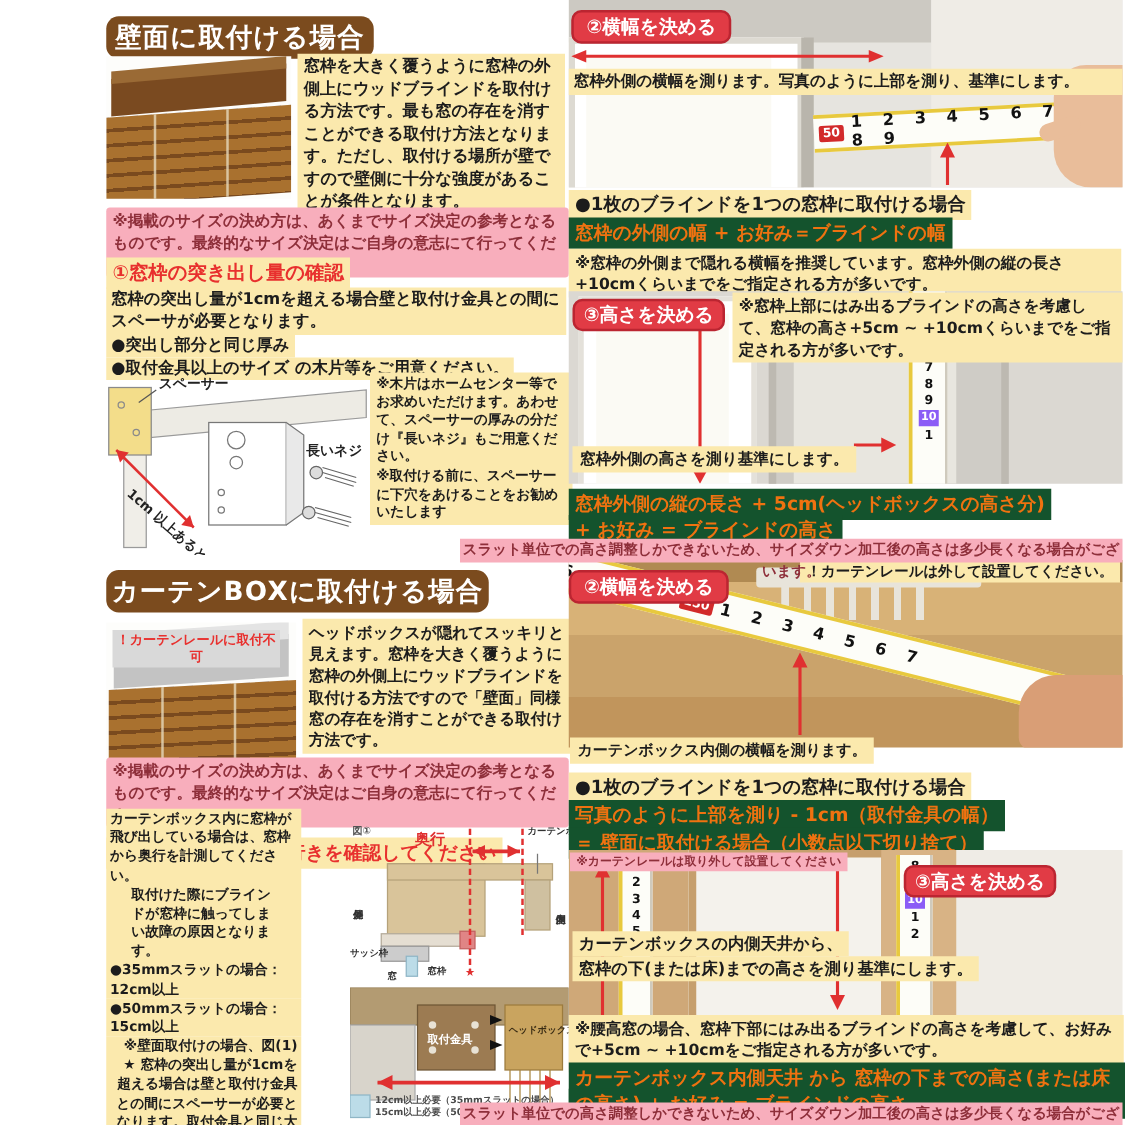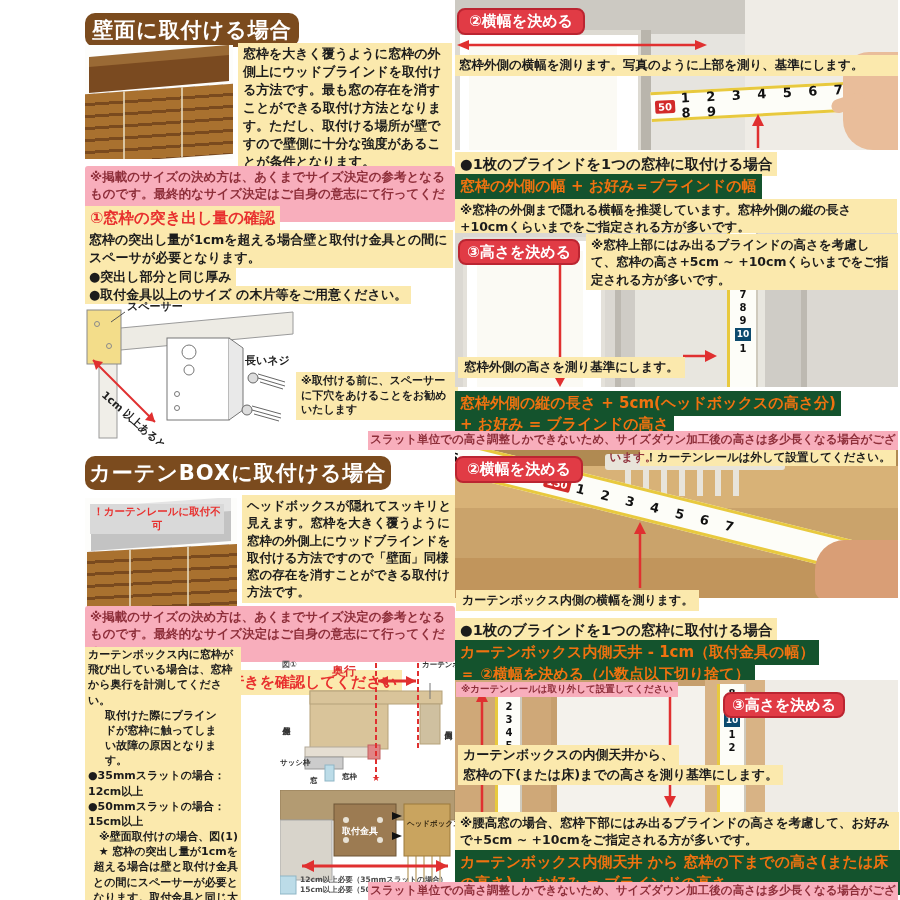--- a/index.html
+++ b/index.html
@@ -16,21 +16,21 @@
   .badge{background:#e13b45;color:#fff;border:2px solid #bb2531;border-radius:8px;
          text-align:center;font-size:15px;z-index:6;}
   .txt{line-height:1.38;padding:2px 5px;}
   .strip{font-size:11.5px;text-align:center;line-height:1.55;z-index:7;}
   .photo{overflow:hidden;z-index:0;}
   .tape{background:#fdfdf8;border-top:3px solid #e8c93e;border-bottom:3px solid #e8c93e;
         color:#111;display:flex;align-items:center;gap:6px;padding:0 4px;font-size:13px;}
   .tapemark{background:#d22a2a;color:#fff;font-size:10px;padding:1px 3px;border-radius:2px;}
   .vtape{background:#fdfdf8;border-left:3px solid #e8c93e;border-right:2px solid #cfcabd;
          color:#111;font-size:10px;line-height:13px;text-align:center;word-spacing:100vw;padding-top:3px;}
-  .vmark{background:#0c4a6e;color:#fff;display:inline-block;font-size:9px;padding:0 2px;margin:1px 0;}
+  .vmark{background:#8b5cf6;color:#fff;display:inline-block;font-size:9px;padding:0 2px;margin:1px 0;}
   .slats{background:repeating-linear-gradient(180deg,#a9712f 0 9px,#7a4a1e 9px 12px);}
   .cord{position:absolute;top:0;bottom:0;width:2px;background:#e6d9bd;opacity:.8;}
   svg text{font-family:"DejaVu Sans","Liberation Sans",sans-serif;font-weight:700;}
 </style>
 </head>
 <body>
 
 <div id="canvas">
 
   <div class="abs brown-title" style="left:85px;top:13px;width:214px;height:34px;line-height:34px;">壁面に取付ける場合</div>
@@ -78,20 +78,21 @@
     </g>
     <line x1="40" y1="18" x2="26" y2="28" stroke="#555"></line>
     <text x="42" y="16" font-size="11" fill="#222">スペーサー</text>
     <text x="160" y="70" font-size="11" fill="#222">長いネジ</text>
     <line x1="8" y1="66" x2="70" y2="128" stroke="#e03030" stroke-width="2"></line>
     <polygon points="8,66 18,68 11,76" fill="#e03030"></polygon>
     <polygon points="70,128 60,126 67,118" fill="#e03030"></polygon>
     <text x="16" y="102" font-size="10.5" fill="#222" transform="rotate(41 16 102)">1cm 以上あるとき</text>
   </svg>
 
+  <div class="abs yl txt" style="left:296px;top:298px;width:152px;font-size:11px;line-height:14.6px;">※木片はホームセンター等でお求めいただけます。あわせて、スペーサーの厚みの分だけ『長いネジ』もご用意ください。</div>
   <div class="abs yl txt" style="left:296px;top:372px;width:152px;font-size:11px;line-height:14.6px;">※取付ける前に、スペーサーに下穴をあけることをお勧めいたします</div>
 
   <div class="abs pk strip" style="left:368px;top:431px;width:530px;height:19px;">スラット単位での高さ調整しかできないため、サイズダウン加工後の高さは多少長くなる場合がございます。</div>
 
   <div class="abs brown-title" style="left:85px;top:456px;width:306px;height:34px;line-height:34px;">カーテンBOXに取付ける場合</div>
 
   <div class="abs photo" style="left:85px;top:498px;width:152px;height:124px;background:#fdfdfb;">
     <div class="abs" style="left:6px;top:14px;width:140px;height:34px;background:#c3c3c3;transform:skewY(-4deg);"></div>
     <div class="abs" style="left:6px;top:4px;width:140px;height:14px;background:#e4e4e4;transform:skewY(-4deg);"></div>
     <div class="abs slats" style="left:2px;top:50px;width:150px;height:74px;transform:skewY(-3deg);">
@@ -238,22 +239,22 @@
       <line x1="7" y1="8" x2="7" y2="66" stroke="#e03030" stroke-width="2.5"></line>
       <polygon points="7,0 1,12 13,12" fill="#e03030"></polygon>
     </svg>
     <div class="abs" style="left:360px;top:92px;width:90px;height:60px;background:#d99e76;border-radius:30px 0 0 10px;"></div>
   </div>
   <div class="abs yl" style="left:640px;top:449px;width:256px;font-size:11.5px;text-align:center;padding:1px 0;z-index:5;">！カーテンレールは外して設置してください。</div>
   <div class="abs badge" style="left:455px;top:456px;width:124px;height:23px;line-height:23px;">②横幅を決める</div>
   <div class="abs yl" style="left:456px;top:590px;font-size:12px;padding:2px 6px;z-index:5;">カーテンボックス内側の横幅を測ります。</div>
 
   <div class="abs yl txt" style="left:455px;top:618px;font-size:14.5px;display:inline-block;">●1枚のブラインドを1つの窓枠に取付ける場合</div>
-  <div class="abs yl2 or txt" style="left:455px;top:640px;font-size:15px;display:inline-block;">カーテンボックス内側天井 - 1cm（取付金具の幅）</div>
-  <div class="abs yl2 or txt" style="left:455px;top:662px;font-size:15px;display:inline-block;">＝ ②横幅を決める（小数点以下切り捨て）</div>
+  <div class="abs yl2 or txt" style="left:455px;top:640px;font-size:15px;display:inline-block;">写真のように上部を測り - 1cm（取付金具の幅）</div>
+  <div class="abs yl2 or txt" style="left:455px;top:662px;font-size:15px;display:inline-block;">＝ 壁面に取付ける場合（小数点以下切り捨て）</div>
 
   <div class="abs photo" style="left:455px;top:680px;width:443px;height:178px;background:#efece6;">
     <div class="abs" style="left:0;top:0;width:96px;height:178px;background:#cfa878;"></div>
     <div class="abs" style="left:96px;top:0;width:160px;height:178px;background:#f4f2ec;border:6px solid #c69f6d;box-sizing:border-box;"></div>
     <div class="abs" style="left:250px;top:0;width:60px;height:178px;background:#d8b385;"></div>
     <div class="abs vtape" style="left:40px;top:4px;width:22px;height:168px;">
       <span>1 2 3 4 5 6</span>
     </div>
     <svg class="abs" style="left:20px;top:10px;" width="14" height="160">
       <line x1="7" y1="8" x2="7" y2="158" stroke="#e03030" stroke-width="2.5"></line>

